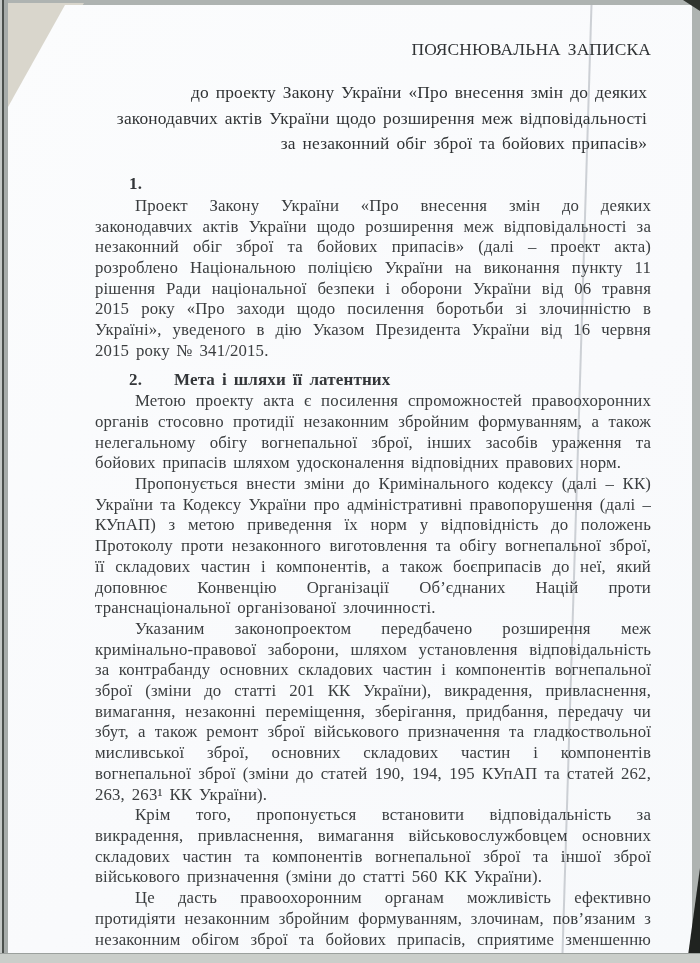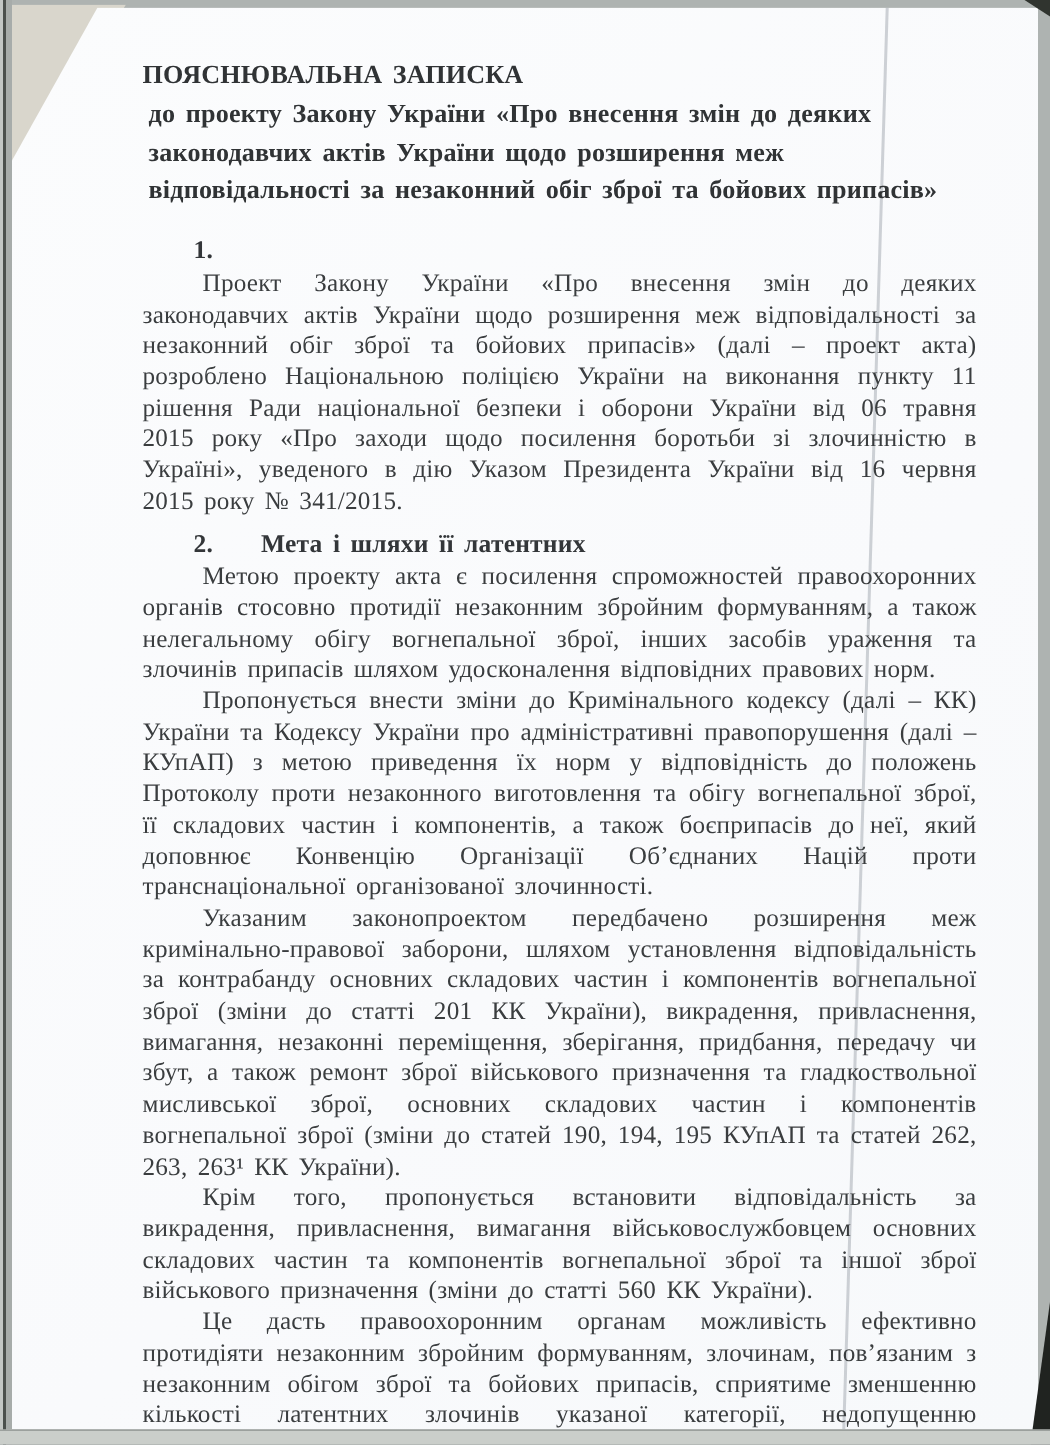--- a/index.html
+++ b/index.html
@@ -54,25 +54,25 @@
 
   
   .content{
     position:absolute;left:87px;top:32px;width:556px;
     color:#3a3d3f;
     font-size:16.8px;line-height:20.7px;
     text-align:justify;
     letter-spacing:0.15px;word-spacing:2.5px;
   }
   .doc-title{
-    text-align:left;font-weight:bold;color:#303335;
+    text-align:right;font-weight:normal;color:#303335;
     font-size:17.4px;line-height:25.8px;
     margin-bottom:17px;
   }
-  .doc-title .title-sub{max-width:548px;margin:0 auto;}
+  .doc-title .title-sub{max-width:548px;margin:17px auto;}
   .sec-head{
     display:flex;font-weight:bold;color:#333639;
     font-size:17px;margin:0 0 1px 0;text-align:left;
   }
   .sec-head.second{margin-top:8px;}
   .sec-head .num{display:inline-block;margin-left:34px;width:45px;flex:0 0 auto;}
   .sec-head .lbl{flex:1;}
   p.para{margin:0;text-indent:40px;}
   p.para.continues{text-align-last:justify;}
 </style>
@@ -94,21 +94,21 @@
 
       <div class="sec-head">
         <span class="num">1.</span>
       </div>
       <p class="para">Проект Закону України «Про внесення змін до деяких законодавчих актів України щодо розширення меж відповідальності за незаконний обіг зброї та бойових припасів» (далі – проект акта) розроблено Національною поліцією України на виконання пункту 11 рішення Ради національної безпеки і оборони України від 06 травня 2015 року «Про заходи щодо посилення боротьби зі злочинністю в Україні», уведеного в дію Указом Президента України від 16 червня 2015 року № 341/2015.</p>
 
       <div class="sec-head second">
         <span class="num">2.</span>
         <span class="lbl">Мета і шляхи її латентних</span>
       </div>
-      <p class="para">Метою проекту акта є посилення спроможностей правоохоронних органів стосовно протидії незаконним збройним формуванням, а також нелегальному обігу вогнепальної зброї, інших засобів ураження та злочинів припасів шляхом удосконалення відповідних правових норм.</p>
+      <p class="para">Метою проекту акта є посилення спроможностей правоохоронних органів стосовно протидії незаконним збройним формуванням, а також нелегальному обігу вогнепальної зброї, інших засобів ураження та бойових припасів шляхом удосконалення відповідних правових норм.</p>
       <p class="para">Пропонується внести зміни до Кримінального кодексу (далі – КК) України та Кодексу України про адміністративні правопорушення (далі – КУпАП) з метою приведення їх норм у відповідність до положень Протоколу проти незаконного виготовлення та обігу вогнепальної зброї, її складових частин і компонентів, а також боєприпасів до неї, який доповнює Конвенцію Організації Об’єднаних Націй проти транснаціональної організованої злочинності.</p>
       <p class="para">Указаним законопроектом передбачено розширення меж кримінально-правової заборони, шляхом установлення відповідальність за контрабанду основних складових частин і компонентів вогнепальної зброї (зміни до статті 201 КК України), викрадення, привласнення, вимагання, незаконні переміщення, зберігання, придбання, передачу чи збут, а також ремонт зброї військового призначення та гладкоствольної мисливської зброї, основних складових частин і компонентів вогнепальної зброї (зміни до статей 190, 194, 195 КУпАП та статей 262, 263, 263¹ КК України).</p>
       <p class="para">Крім того, пропонується встановити відповідальність за викрадення, привласнення, вимагання військовослужбовцем основних складових частин та компонентів вогнепальної зброї та іншої зброї військового призначення (зміни до статті 560 КК України).</p>
       <p class="para continues">Це дасть правоохоронним органам можливість ефективно протидіяти незаконним збройним формуванням, злочинам, пов’язаним з незаконним обігом зброї та бойових припасів, сприятиме зменшенню кількості латентних злочинів указаної категорії, недопущенню розповсюдження в незаконному обігу на території України значної кількості зразків військової зброї, які належать до таких її видів, що раніше практично не використовувалися при</p>
 
     </div>
   </div>
 
   <div class="edge-left"></div>
   <div class="corner-tr"></div>

